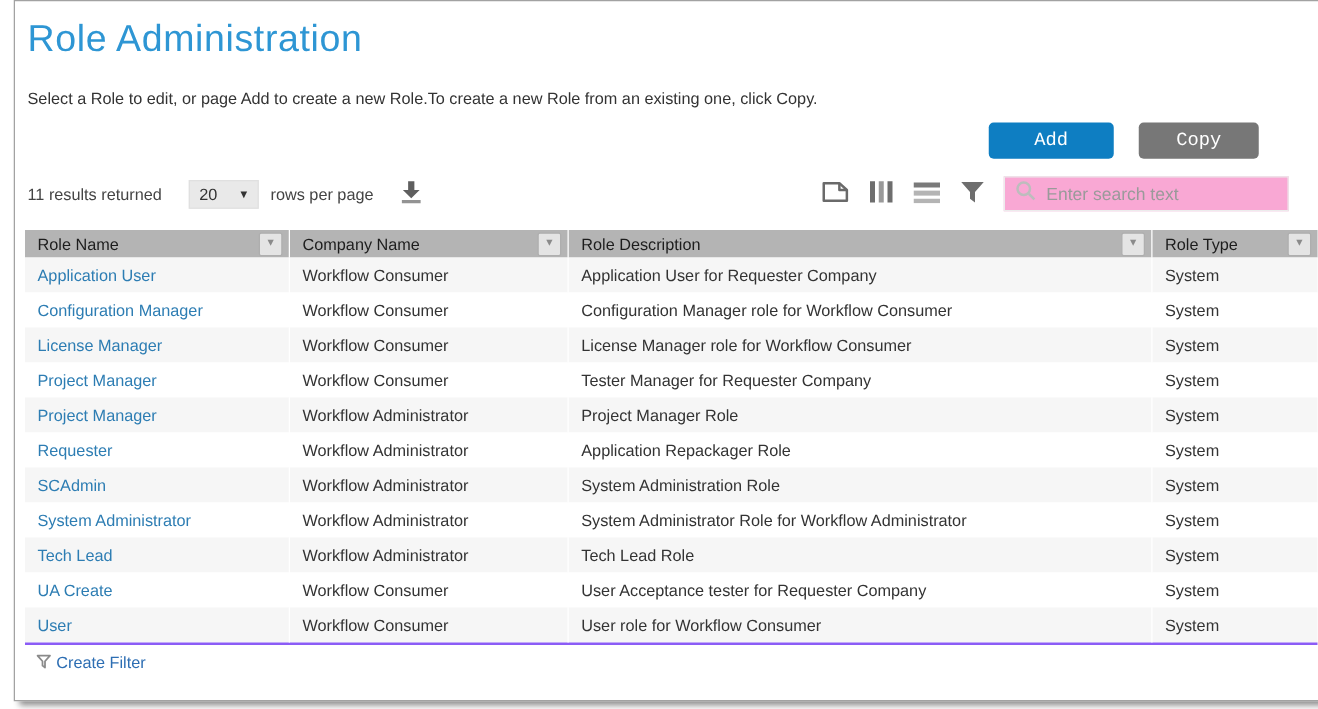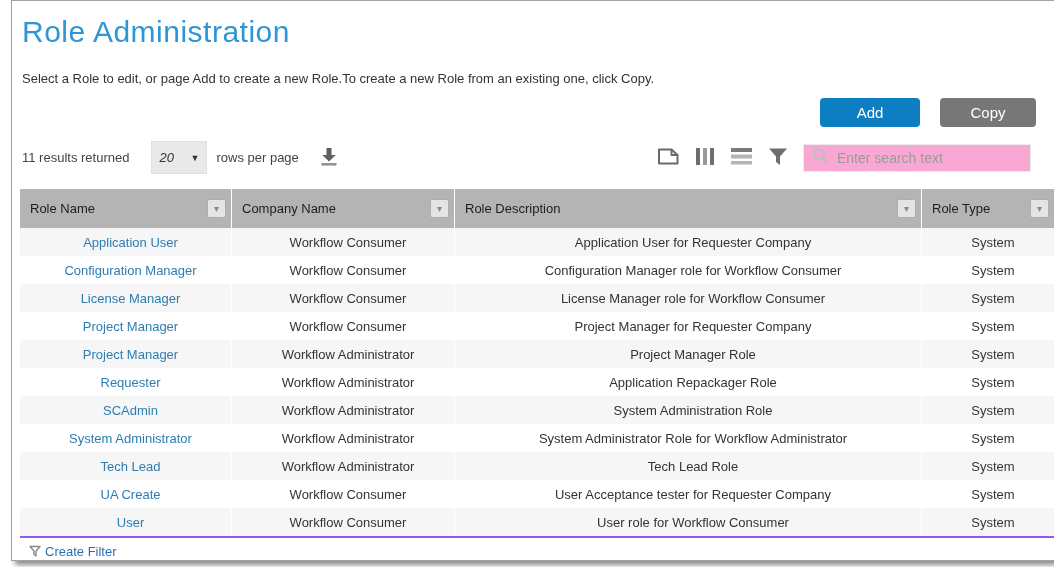--- a/index.html
+++ b/index.html
@@ -7,64 +7,64 @@
   .page {
     position:absolute; left:11px; top:0; width:1046px; height:561px;
     background:#fff; border:1px solid #a2a2a2;
     box-shadow:4px 4px 5px rgba(0,0,0,0.45);
     overflow:hidden;
   }
   .page-title {
     margin:14px 0 0 10px; font-size:30px; font-weight:300; color:#2e96d4; letter-spacing:0.5px;
   }
   .instructions { margin:22px 0 0 10px; font-size:13px; color:#333; }
-  .action-row { display:flex; justify-content:flex-end; gap:20px; margin:12px 20px 0 0; }
+  .action-row { display:flex; justify-content:flex-end; gap:20px; margin:12px 49px 0 0;font-family:Liberation Mono, monospace; }
   .btn { border:none; border-radius:4px; height:29px; font-size:15px; color:#fff; cursor:pointer; font-family:inherit; }
   .btn-add { width:100px; background:#0e7ec2; }
   .btn-copy { width:96px; background:#777777; }
   .toolbar { display:flex; justify-content:space-between; align-items:center; margin:14px 25px 0 10px; }
   .toolbar-left { display:flex; align-items:center; font-size:13px; color:#444; }
   .results-text { margin-right:22px; }
   .rpp-select {
-    width:56px; height:33px; background:#e9e9e9; border:1px solid #e0e0e0;
+    width:56px; height:23px; background:#e9e9e9; border:1px solid #e0e0e0;
     display:flex; align-items:center; justify-content:space-between;
-    padding:0 7px; font-size:13px; color:#333; cursor:pointer;font-style:italic;
+    padding:0 7px; font-size:13px; color:#333; cursor:pointer;
   }
   .rpp-select .caret { font-size:9px; color:#333; }
   .rpp-label { margin:0 18px 0 9px; }
   .icon-btn { background:none; border:none; padding:0; cursor:pointer; display:flex; align-items:center; }
   .toolbar-right { display:flex; align-items:center; gap:15px; }
   .search-box {
     display:flex; align-items:center; width:228px; height:28px;
     background:#f9a8d4; border:1px solid #ececec; padding:0 8px;
   }
   .search-box input {
     border:none; background:transparent; outline:none; flex:1; margin-left:8px;
     font-size:14px; color:#555; font-family:inherit;
   }
   .search-box input::placeholder { color:#9a9a9a; }
   
   .grid { margin:15px 2px 0 8px; font-size:13px; }
-  .thead { display:flex; background:#b4b4b4; height:39px; }
+  .thead { display:flex; background:#b4b4b4; height:22px; }
   .th {
     display:flex; align-items:center; justify-content:space-between;
     padding-left:10px; border-right:1px solid #fff; color:#1d1d1d; cursor:pointer;
   }
   .th:last-child { border-right:none; }
   .th-menu {
     width:19px; height:19px; margin-right:5px; background:#e4e4e4;
     border:1px solid #aeaeae; border-radius:2px; cursor:pointer;
     display:flex; align-items:center; justify-content:center; padding:0;
   }
   .th-menu .chev { font-size:10px; color:#8a8a8a; line-height:1; }
   .col-0 { width:212px; } .col-1 { width:223px; } .col-2 { width:467px; } .col-3 { flex:1; }
   .tr { display:flex; height:28px; }
   .tr.odd { background:#f6f6f6; }
   .tr.even { background:#ffffff; }
-  .td { display:flex; align-items:center; padding-left:10px; border-right:1px solid #fff; color:#333; overflow:hidden; white-space:nowrap;justify-content:center; }
+  .td { display:flex; align-items:center; padding-left:10px; border-right:1px solid #fff; color:#333; overflow:hidden; white-space:nowrap; }
   .td:last-child { border-right:none; }
   .link { color:#2d7db3; text-decoration:none; cursor:pointer; }
   .tfoot { display:flex; align-items:center; height:28px; border-top:2px solid #8b5cf6; padding-left:9px; margin:0 2px 0 8px; }
   .create-filter { display:flex; align-items:center; gap:4px; text-decoration:none; cursor:pointer; }
   .create-filter span { color:#2d5db3; color:#2d6eb3; font-size:13px; }
 </style>
 </head>
 <body>
 
 <div class="page">
@@ -191,21 +191,21 @@
           </div>
           <div class="td col-1">Workflow Consumer</div>
           <div class="td col-2">License Manager role for Workflow Consumer</div>
           <div class="td col-3">System</div>
         </div>
         <div class="tr even">
           <div class="td col-0">
             <a class="link" href="#">Project Manager</a>
           </div>
           <div class="td col-1">Workflow Consumer</div>
-          <div class="td col-2">Project Manager for Requester Company</div>
+          <div class="td col-2">Tester Manager for Requester Company</div>
           <div class="td col-3">System</div>
         </div>
         <div class="tr odd">
           <div class="td col-0">
             <a class="link" href="#">Project Manager</a>
           </div>
           <div class="td col-1">Workflow Administrator</div>
           <div class="td col-2">Project Manager Role</div>
           <div class="td col-3">System</div>
         </div>

